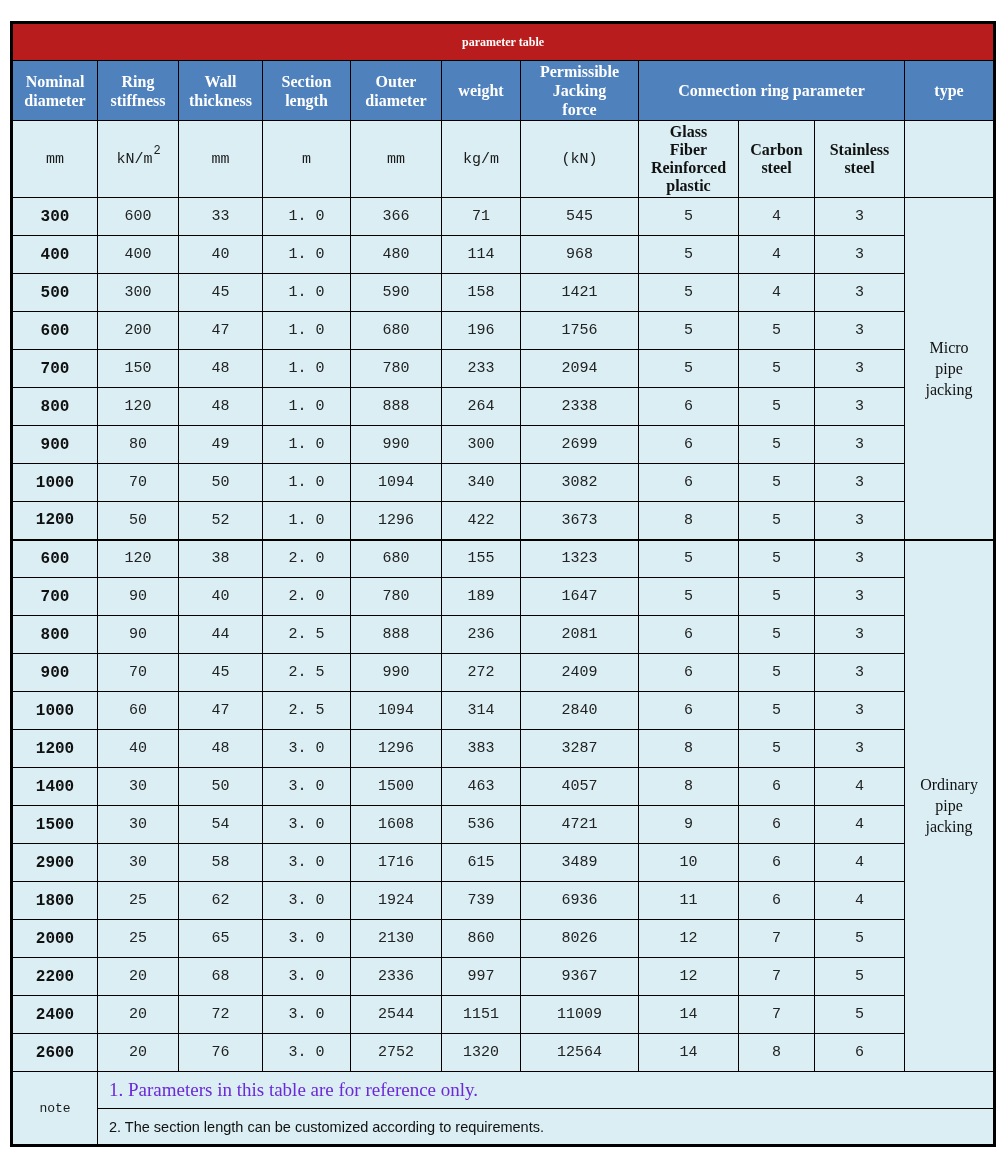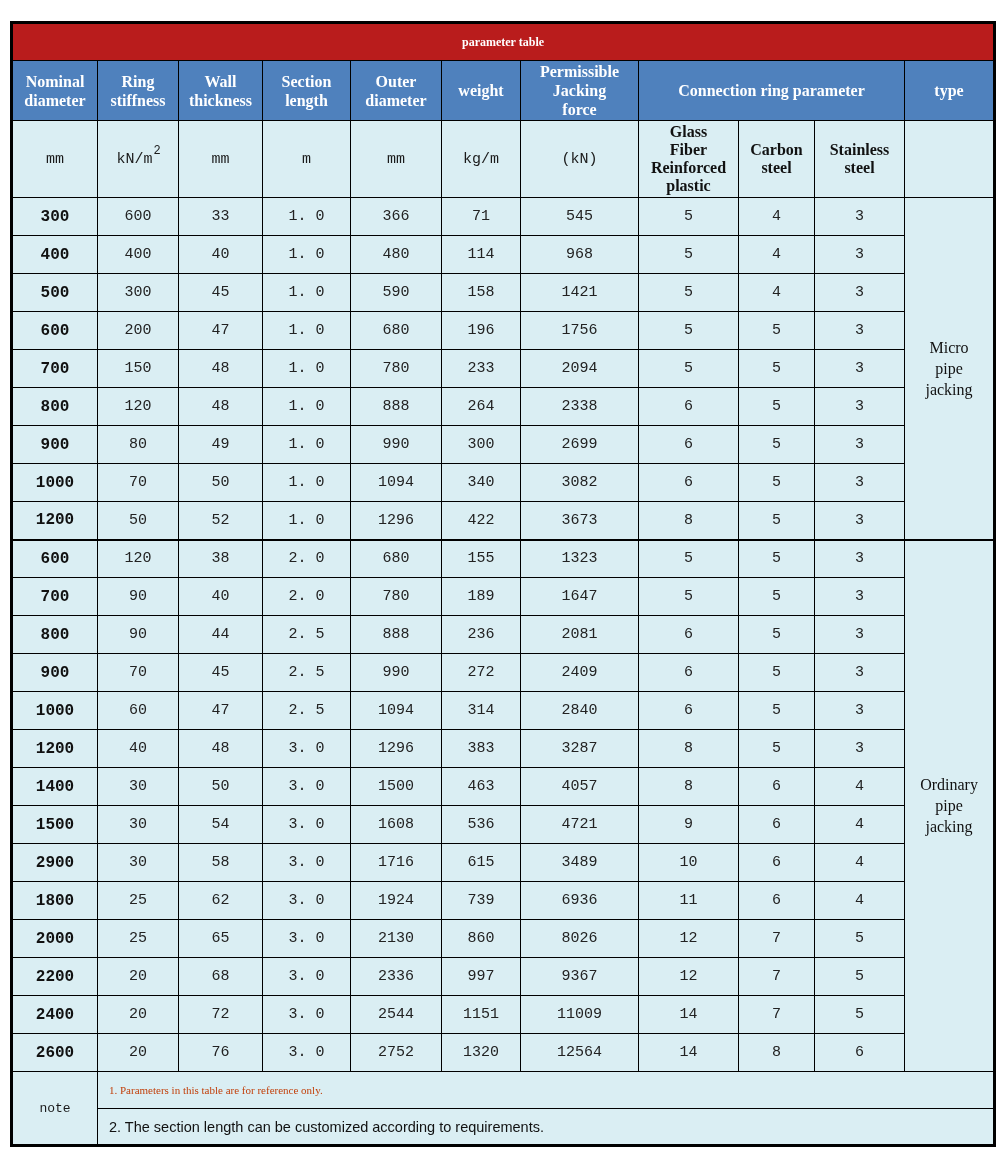--- a/index.html
+++ b/index.html
@@ -97,22 +97,22 @@
     font-family: "Liberation Mono", "DejaVu Sans Mono", monospace;
     font-size: 13px;
     color: #1a1a1a;
   }
   td.note-text {
     text-align: left;
     padding-left: 11px;
   }
   td.note-text-1 {
     font-family: "Liberation Serif", serif;
-    font-size: 11px;
-    color: #c2410c;
+    font-size: 19px;
+    color: #6d28d9;
   }
   td.note-text-2 {
     font-family: Liberation Sans, sans-serif;
     font-size: 14.5px;
     color: #111;
   }
 </style>
 </head>
 <body>
 

